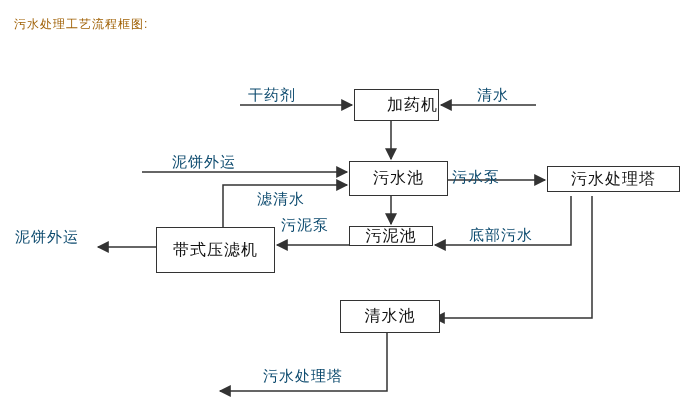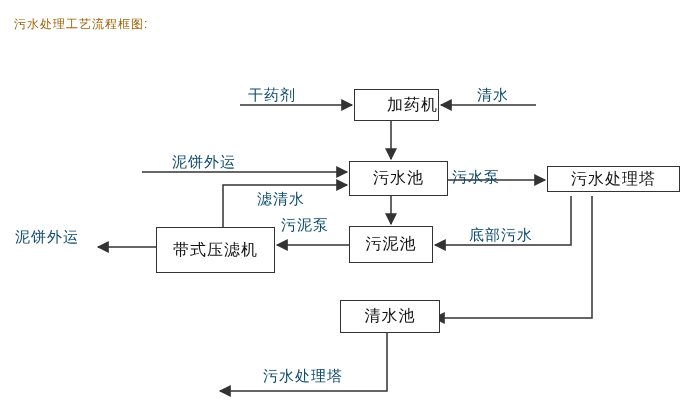--- a/index.html
+++ b/index.html
@@ -87,21 +87,21 @@
     <polyline points="571,196 571,245 435,245" fill="none" stroke="#333333" stroke-width="1.5" marker-end="url(#arrow)"></polyline>
 
     <polyline points="592,196 592,318 434,318" fill="none" stroke="#333333" stroke-width="1.5" marker-end="url(#arrow)"></polyline>
 
     <polyline points="387,333 387,391 220,391" fill="none" stroke="#333333" stroke-width="1.5" marker-end="url(#arrow)"></polyline>
   </svg>
 
   <div class="node" style="left:354px; top:89px;  width:85px;  height:32px;padding-left:32px;">加药机</div>
   <div class="node" style="left:349px; top:161px; width:99px;  height:35px;">污水池</div>
   <div class="node" style="left:547px; top:166px; width:133px; height:26px;">污水处理塔</div>
-  <div class="node" style="left:349px; top:226px; width:84px;  height:37px;">污泥池</div>
+  <div class="node" style="left:349px; top:226px; width:84px;  height:20px;">污泥池</div>
   <div class="node" style="left:156px; top:227px; width:119px; height:46px;">带式压滤机</div>
   <div class="node" style="left:340px; top:300px; width:100px;  height:33px;">清水池</div>
 
   <div class="edge-label" style="left:248px; top:86px;">干药剂</div>
   <div class="edge-label" style="left:477px; top:86px;">清水</div>
   <div class="edge-label" style="left:172px; top:153px;">泥饼外运</div>
   <div class="edge-label" style="left:257px; top:190px;">滤清水</div>
   <div class="edge-label" style="left:452px; top:168px;">污水泵</div>
   <div class="edge-label" style="left:281px; top:216px;">污泥泵</div>
   <div class="edge-label" style="left:15px;  top:228px;text-align:center;">泥饼外运</div>

